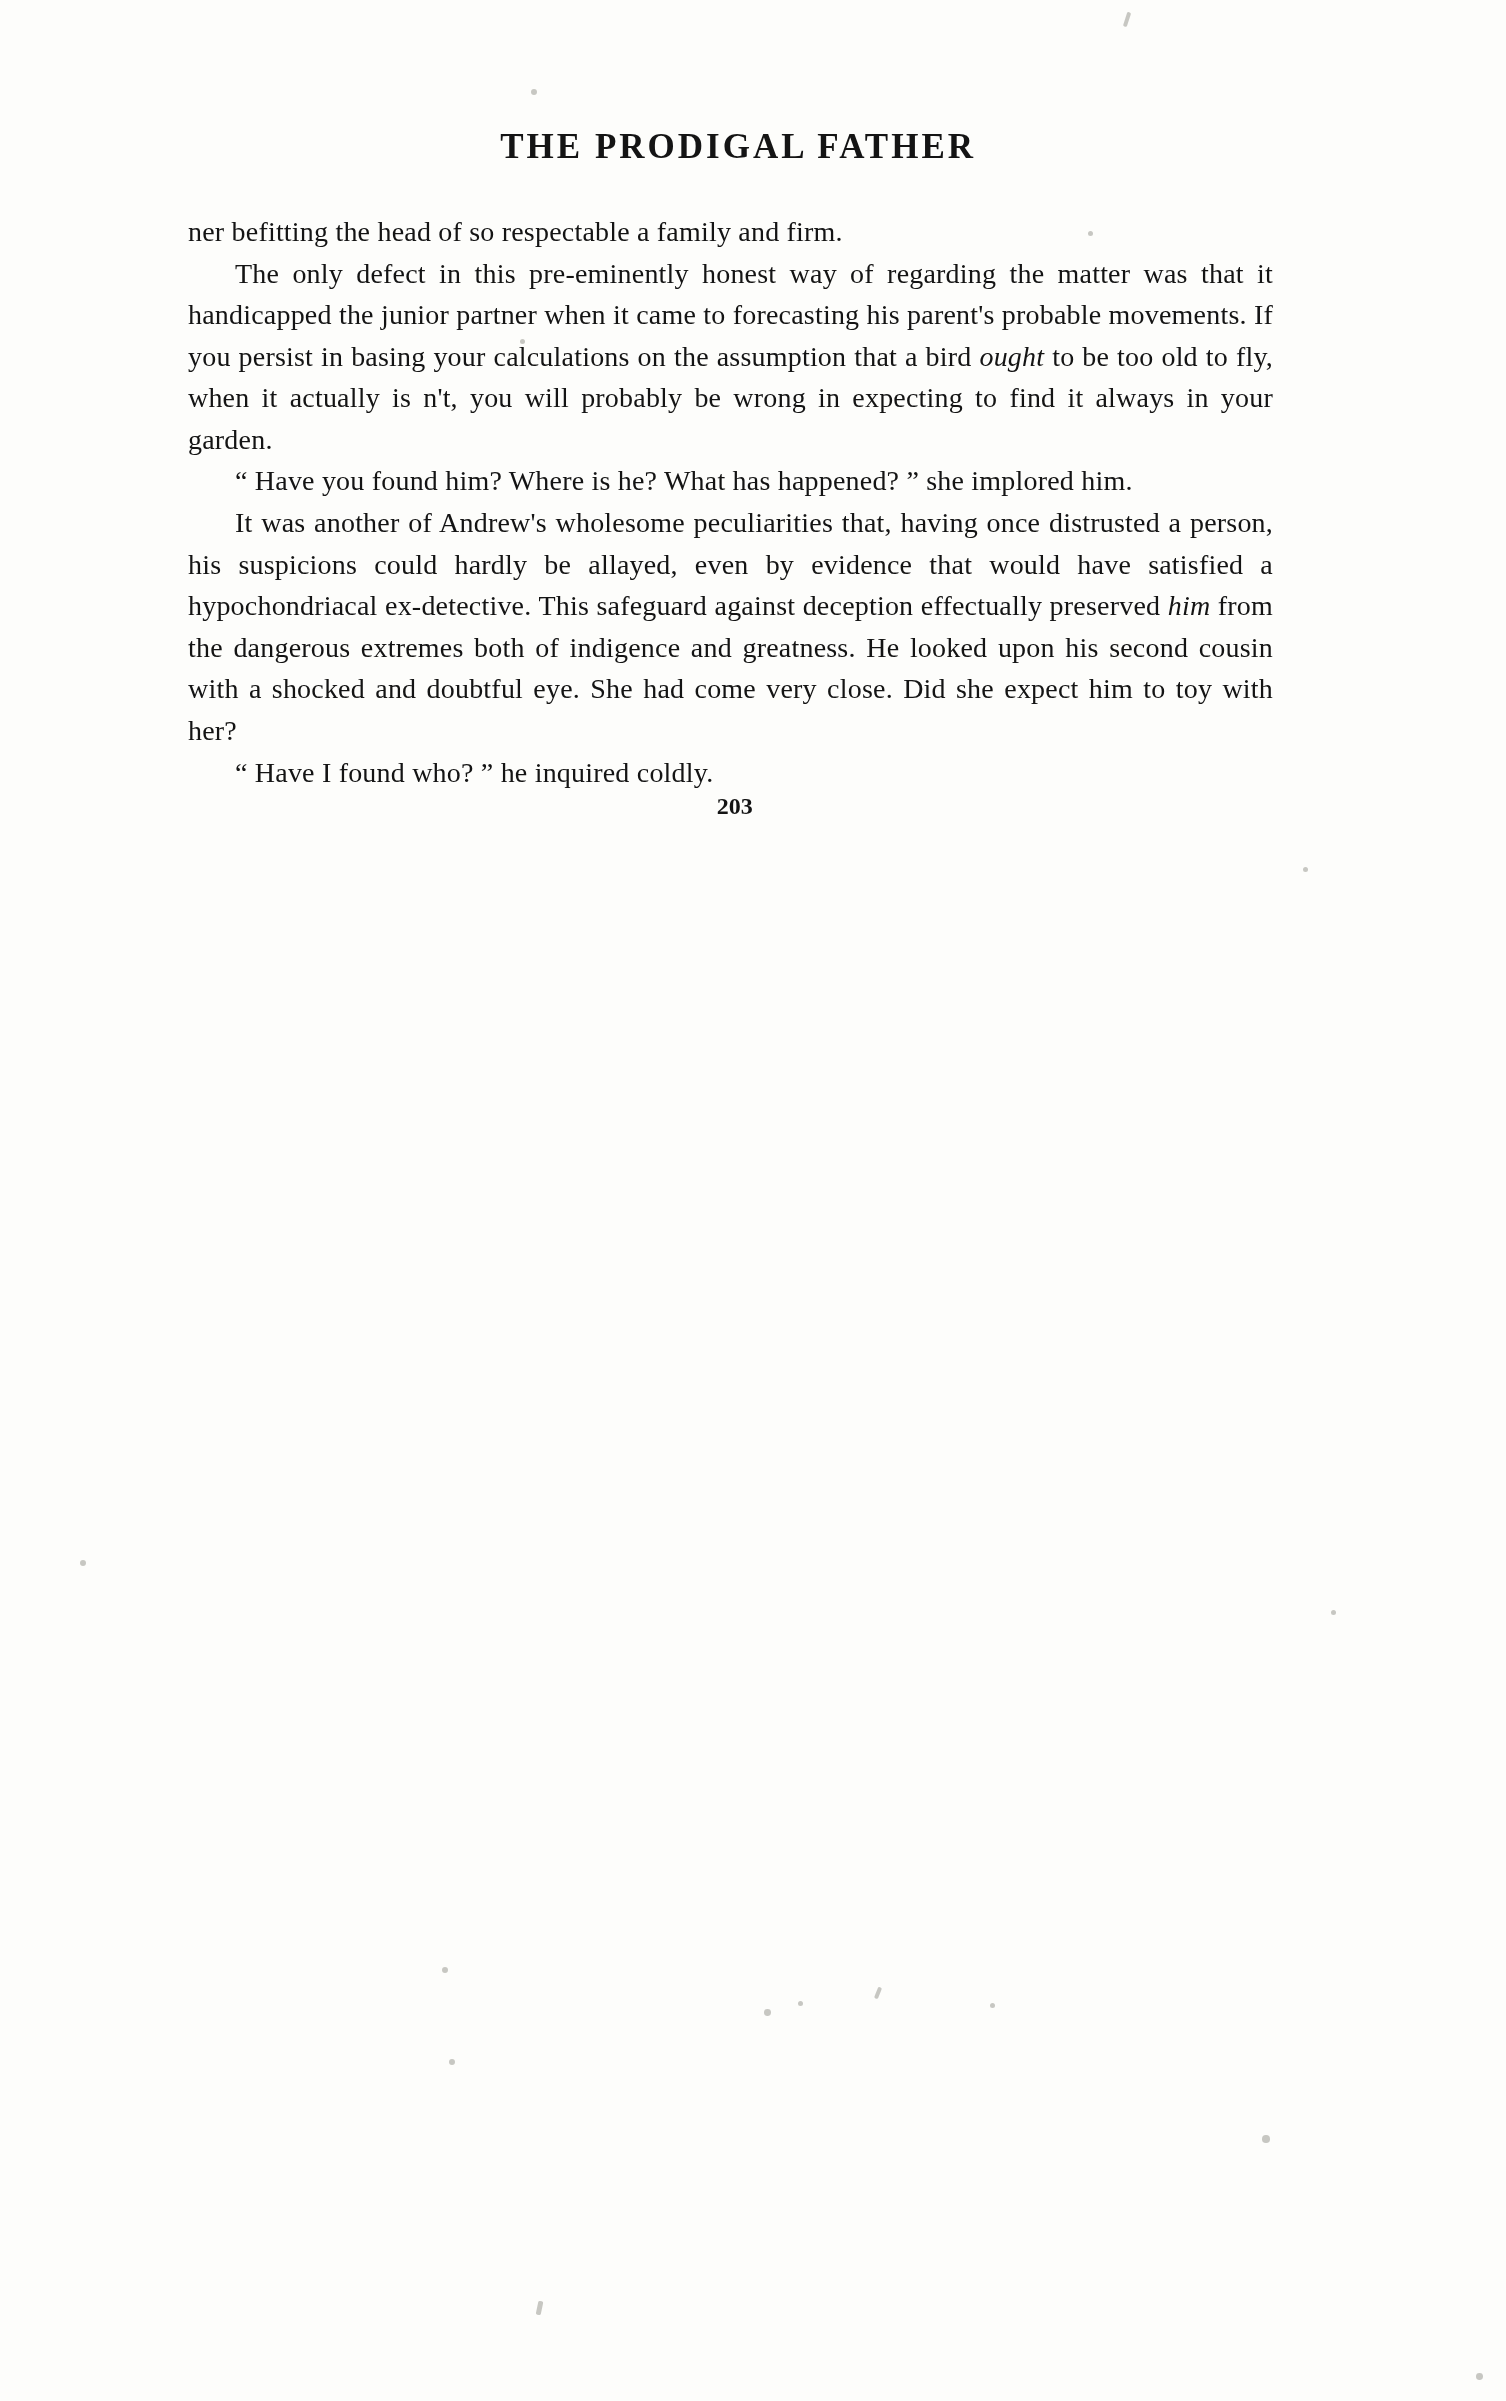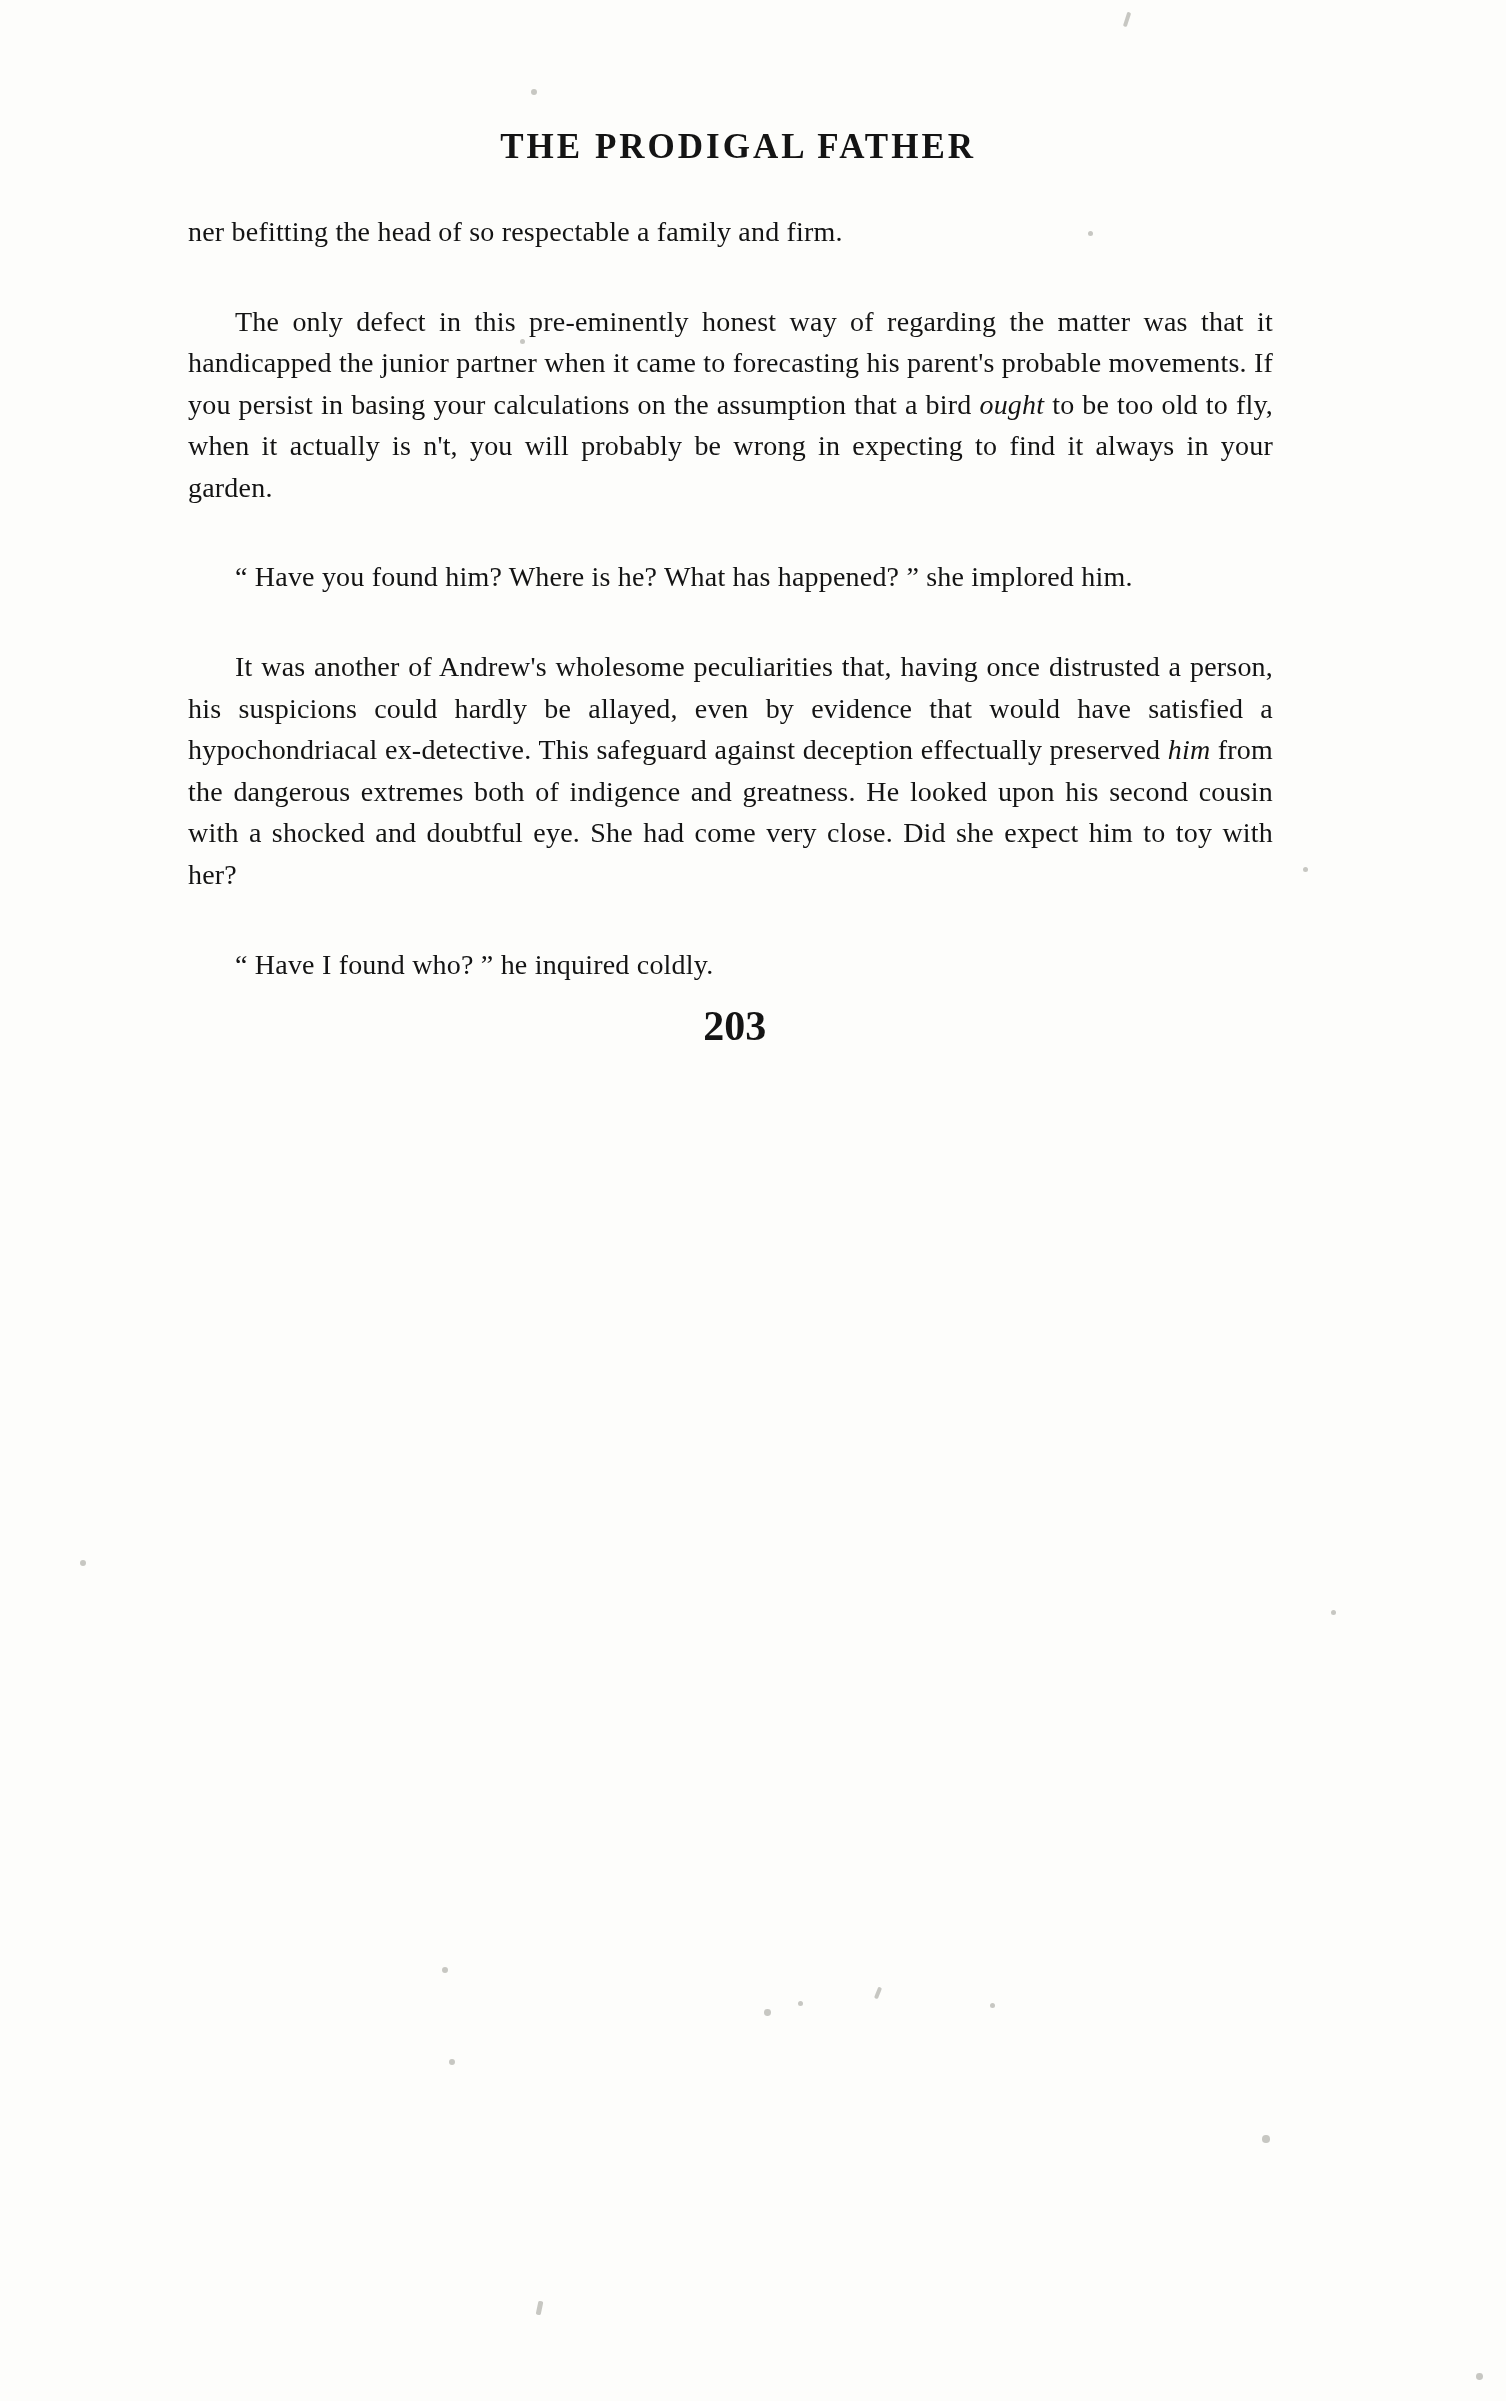--- a/index.html
+++ b/index.html
@@ -41,32 +41,30 @@
     margin: 0;
     font-size: 28px;
     line-height: 1.485;
     text-align: justify;
     text-justify: inter-word;
     color: #141414;
     letter-spacing: 0.2px;
   }
   .body-text p.indent {
     text-indent: 47px;
-    margin-top: 48px;
   }
   .body-text p.cont {
     text-indent: 0;
   }
   .body-text p em {
     font-style: italic;
   }
   .folio {
-    margin-top: 17px;
     text-align: center;
-    font-size: 42px;
+    font-size: 24px;
     font-weight: 600;
     padding-left: 8.5px;
     color: #141414;
   }
   
   .speck {
     position: absolute;
     background: #9a9a94;
     border-radius: 50%;
     opacity: 0.55;

